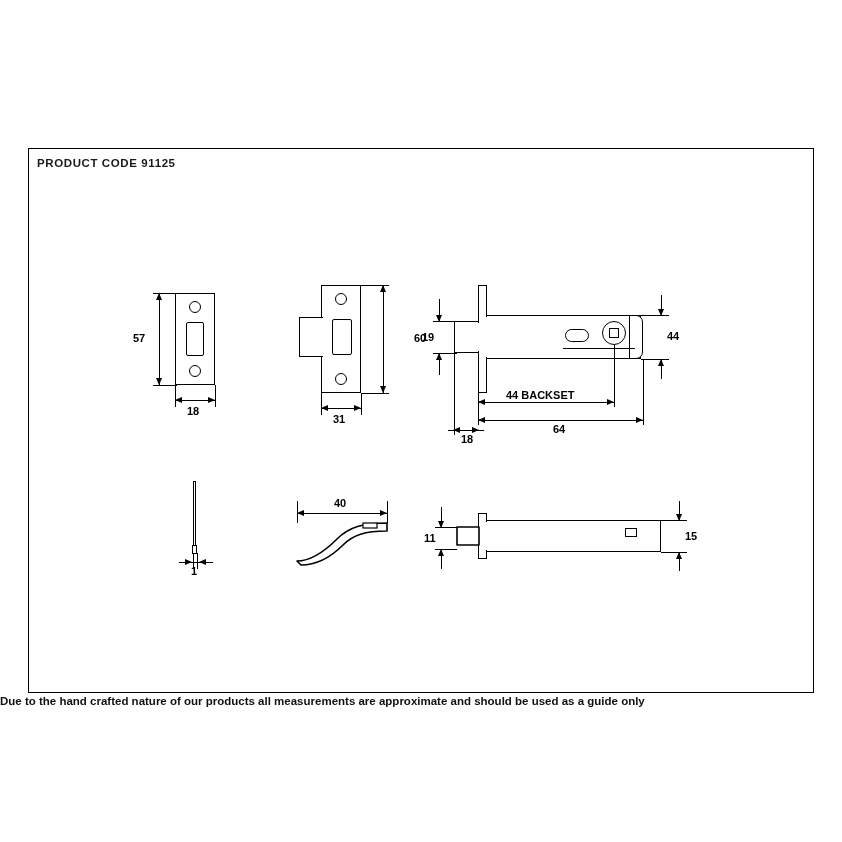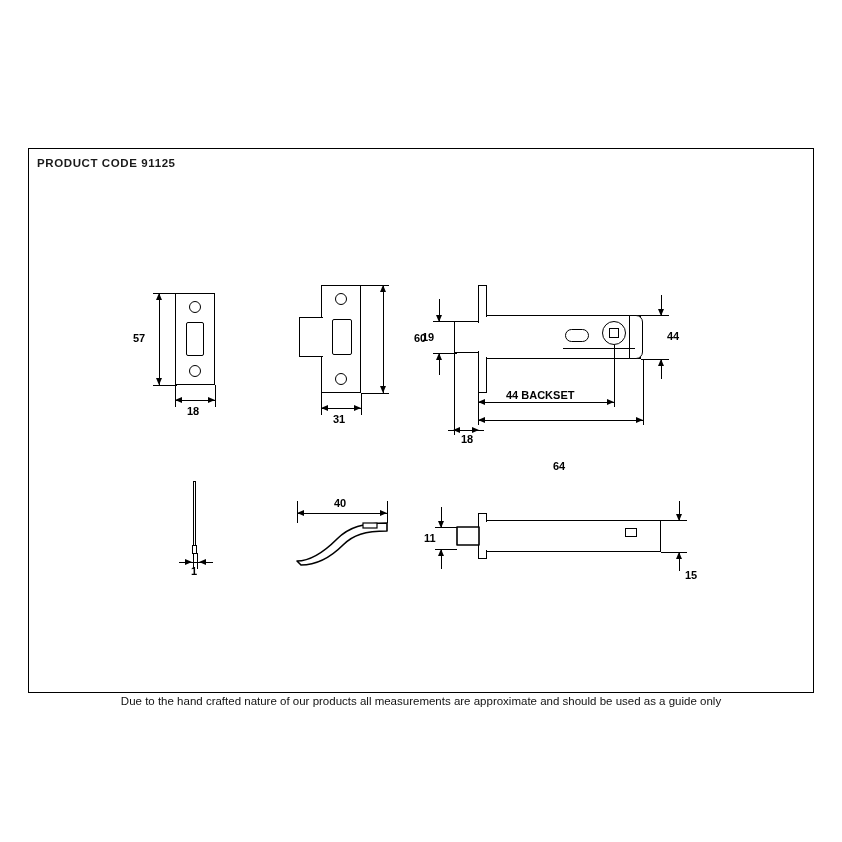--- a/index.html
+++ b/index.html
@@ -35,23 +35,23 @@
     letter-spacing: 0.6px;
     font-weight: 700;
     color: #1a1a1a;
   }
 
   #footer-note {
     position: absolute;
     left: 0;
     top: 695px;
     width: 842px;
-    text-align: center;
+    text-align: left;
     font-size: 11.5px;
-    font-weight: 400;
+    font-weight: 700;
     color: #111111;
   }
 
   
   .part {
     position: absolute;
     background: #ffffff;
     border: 1.6px solid #000000;
     box-sizing: border-box;
   }
@@ -253,21 +253,21 @@
     <div class="dim-line-h" style="left:449px; top:253px; width:136px;"></div>
     <div class="arrow arrow-l" style="left:449px; top:249.5px;"></div>
     <div class="arrow arrow-r" style="left:578px; top:249.5px;"></div>
     <div class="dim-text" style="left:477px; top:240px;">44 BACKSET</div>
 
     <div class="ext-line-v" style="left:449px; top:258px; height:18px;"></div>
     <div class="ext-line-v" style="left:614px; top:210px; height:66px;"></div>
     <div class="dim-line-h" style="left:449px; top:271px; width:165px;"></div>
     <div class="arrow arrow-l" style="left:449px; top:267.5px;"></div>
     <div class="arrow arrow-r" style="left:607px; top:267.5px;"></div>
-    <div class="dim-text" style="left:524px; top:274px;margin-top:37px;">64</div>
+    <div class="dim-text" style="left:524px; top:274px;">64</div>
 
     <div class="ext-line-v" style="left:425px; top:204px; height:82px;"></div>
     <div class="dim-line-h" style="left:419px; top:281px; width:36px;"></div>
     <div class="arrow arrow-l" style="left:424px; top:277.5px;"></div>
     <div class="arrow arrow-r" style="left:443px; top:277.5px;"></div>
     <div class="dim-text" style="left:432px; top:284px;">18</div>
   </div>
 
   <div>
     <div class="part" style="left:164px; top:332px; width:3px; height:72px;"></div>
@@ -315,19 +315,19 @@
     <div class="arrow arrow-d" style="left:408.5px; top:372px;"></div>
     <div class="arrow arrow-u" style="left:408.5px; top:400px;"></div>
     <div class="dim-text" style="left:395px; top:383px;">11</div>
 
     <div class="ext-line-h" style="left:632px; top:371px; width:26px;"></div>
     <div class="ext-line-h" style="left:632px; top:403px; width:26px;"></div>
     <div class="dim-line-v" style="left:650px; top:352px; height:19px;"></div>
     <div class="dim-line-v" style="left:650px; top:403px; height:19px;"></div>
     <div class="arrow arrow-d" style="left:646.5px; top:365px;"></div>
     <div class="arrow arrow-u" style="left:646.5px; top:403px;"></div>
-    <div class="dim-text" style="left:656px; top:381px;margin-top:39px;">15</div>
+    <div class="dim-text" style="left:656px; top:381px;">15</div>
   </div>
 
 
 </div>
 
 <div id="footer-note">Due to the hand crafted nature of our products all measurements are approximate and should be used as a guide only</div>
 
 </body></html>

